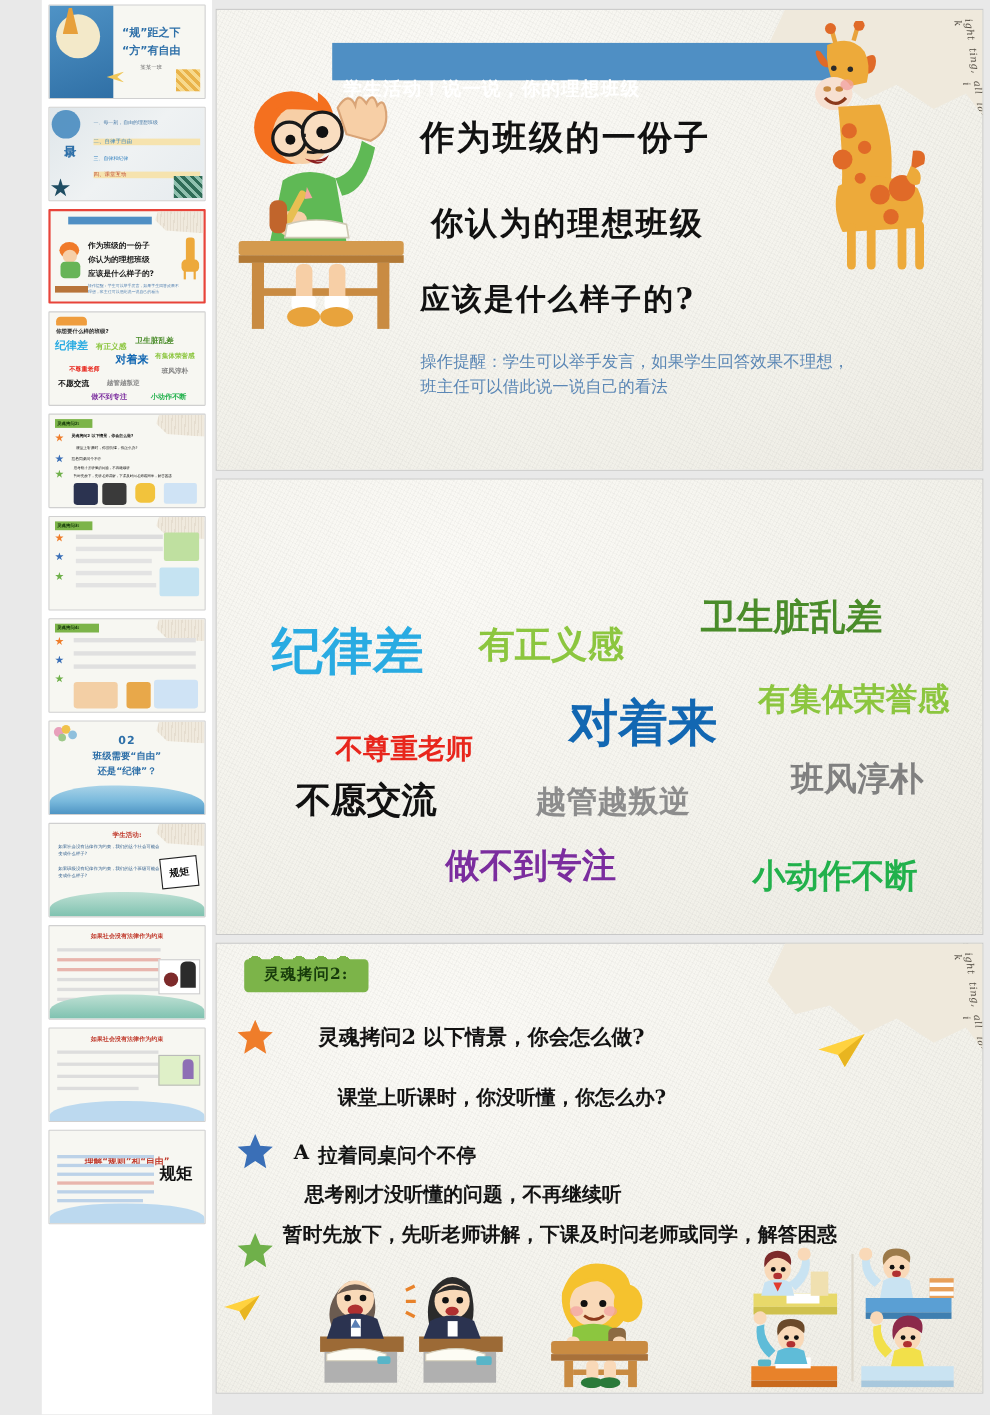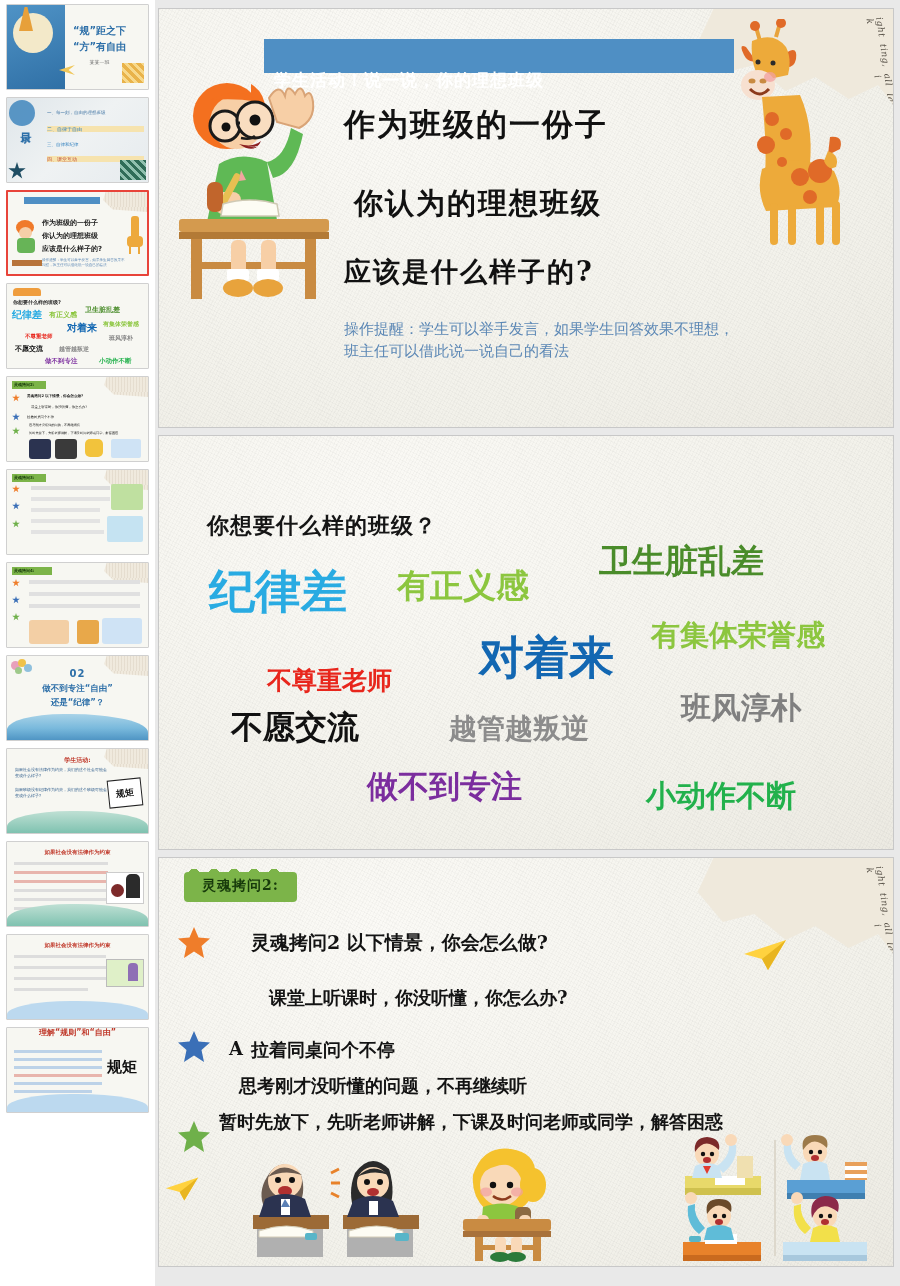--- a/index.html
+++ b/index.html
@@ -12,20 +12,21 @@
   .app{position:relative;width:900px;height:1286px;display:flex;}
 
   
   .sidebar{
     width:155px;height:1286px;
     background:#ffffff;
     box-sizing:border-box;
     padding:4px 6px 0 6px;
     overflow:hidden;
     flex:0 0 155px;
+    margin-left:38px;
   }
   .thumb{
     position:relative;
     width:143px;height:86px;
     margin-bottom:7px;
     background:#f7f7f2;
     border:1px solid #d0d0d0;
     box-sizing:border-box;
     overflow:hidden;
     border-radius:1px;
@@ -307,21 +308,21 @@
     <div class="thumb">
       <div class="thumb-inner">
         <div class="floral">
           <i style="left:0;top:2px;width:9px;height:9px;background:#e8a0bb;"></i>
           <i style="left:7px;top:0;width:8px;height:8px;background:#f0c24a;"></i>
           <i style="left:13px;top:5px;width:8px;height:8px;background:#8fc0dd;"></i>
           <i style="left:4px;top:8px;width:7px;height:7px;background:#9ec98a;"></i>
         </div>
         <div class="paperbit"></div>
         <div class="tt" style="top:12px;color:#2d6fa8;font-weight:bold;font-size:10px;letter-spacing:1px;">02</div>
-        <div class="tt" style="top:27px;color:#2d6fa8;font-weight:bold;font-size:8.5px;">做不到专注“自由”</div>
+        <div class="tt" style="top:27px;color:#2d6fa8;font-weight:bold;font-size:8.5px;">班级需要“自由”</div>
         <div class="tt" style="top:41px;color:#2d6fa8;font-weight:bold;font-size:8.5px;">还是“纪律”？</div>
         <div class="wash-blue"></div>
       </div>
     </div>
 
     <div class="thumb">
       <div class="thumb-inner">
         <div class="paperbit"></div>
         <div class="tt" style="top:7px;color:#c0392b;font-weight:bold;font-size:6px;">学生活动:</div>
         <div class="tt wrap" style="left:8px;right:38px;text-align:left;top:18px;color:#2b5a8a;font-size:4px;line-height:1.5;">如果社会没有法律作为约束，我们的这个社会可能会变成什么样子?</div>
@@ -356,21 +357,21 @@
         <div style="position:absolute;left:7px;top:42px;right:42px;height:3px;background:#ddd;"></div>
         <div style="position:absolute;left:7px;top:53px;right:60px;height:3px;background:#ddd;"></div>
         <div style="position:absolute;right:4px;top:24px;width:36px;height:26px;background:#dff0c8;border:1px solid #bbb;"></div>
         <div style="position:absolute;right:10px;top:28px;width:10px;height:18px;background:#8e6fb5;border-radius:4px 4px 0 0;"></div>
         <div style="position:absolute;bottom:0;left:0;right:0;height:18px;background:#bcd9ef;border-radius:45% 50% 0 0/75% 75% 0 0;"></div>
       </div>
     </div>
 
     <div class="thumb">
       <div class="thumb-inner">
-        <div class="tt" style="top:0;color:#c0392b;font-weight:bold;font-size:8px;">理解“规则”和“自由”</div>
+        <div class="tt" style="top:23px;color:#c0392b;font-weight:bold;font-size:8px;">理解“规则”和“自由”</div>
         <div style="position:absolute;left:7px;top:22px;right:46px;height:3px;background:#bcd2e8;"></div>
         <div style="position:absolute;left:7px;top:30px;right:46px;height:3px;background:#bcd2e8;"></div>
         <div style="position:absolute;left:7px;top:38px;right:46px;height:3px;background:#bcd2e8;"></div>
         <div style="position:absolute;left:7px;top:46px;right:46px;height:3px;background:#e8b5ad;"></div>
         <div style="position:absolute;left:7px;top:54px;right:46px;height:3px;background:#bcd2e8;"></div>
         <div style="position:absolute;left:7px;top:62px;right:56px;height:3px;background:#bcd2e8;"></div>
         <div style="position:absolute;right:5px;top:22px;width:42px;height:34px;display:flex;align-items:center;justify-content:center;font-size:15px;font-weight:bold;color:#111;font-family:'DejaVu Serif',serif;">规矩</div>
         <div style="position:absolute;bottom:0;left:0;right:0;height:18px;background:#bcd9ef;border-radius:45% 50% 0 0/75% 75% 0 0;"></div>
       </div>
     </div>
@@ -464,21 +465,20 @@
       </svg>
 
       <div class="s1line s1l1">作为班级的一份子</div>
       <div class="s1line s1l2">你认为的理想班级</div>
       <div class="s1line s1l3">应该是什么样子的?</div>
       <div class="s1note">操作提醒：学生可以举手发言，如果学生回答效果不理想，班主任可以借此说一说自己的看法</div>
     </div>
 
     <div class="slide slide2">
       <div class="paper-tex"></div>
-      <div class="s2q">你想要什么样的班级？</div>
 
       <div class="cloud">
         <div class="cw" style="left:50px;top:125px;font-size:46px;color:#29abe2;">纪律差</div>
         <div class="cw" style="left:238px;top:128px;font-size:33px;color:#8cc63f;">有正义感</div>
         <div class="cw" style="left:440px;top:103px;font-size:33px;color:#4a8c2a;">卫生脏乱差</div>
         <div class="cw" style="left:320px;top:192px;font-size:45px;color:#1267b2;">对着来</div>
         <div class="cw" style="left:492px;top:180px;font-size:29px;color:#8cc63f;">有集体荣誉感</div>
         <div class="cw" style="left:108px;top:228px;font-size:25px;color:#e8261c;">不尊重老师</div>
         <div class="cw" style="left:522px;top:252px;font-size:30px;color:#808080;">班风淳朴</div>
         <div class="cw" style="left:72px;top:270px;font-size:32px;color:#111111;">不愿交流</div>

